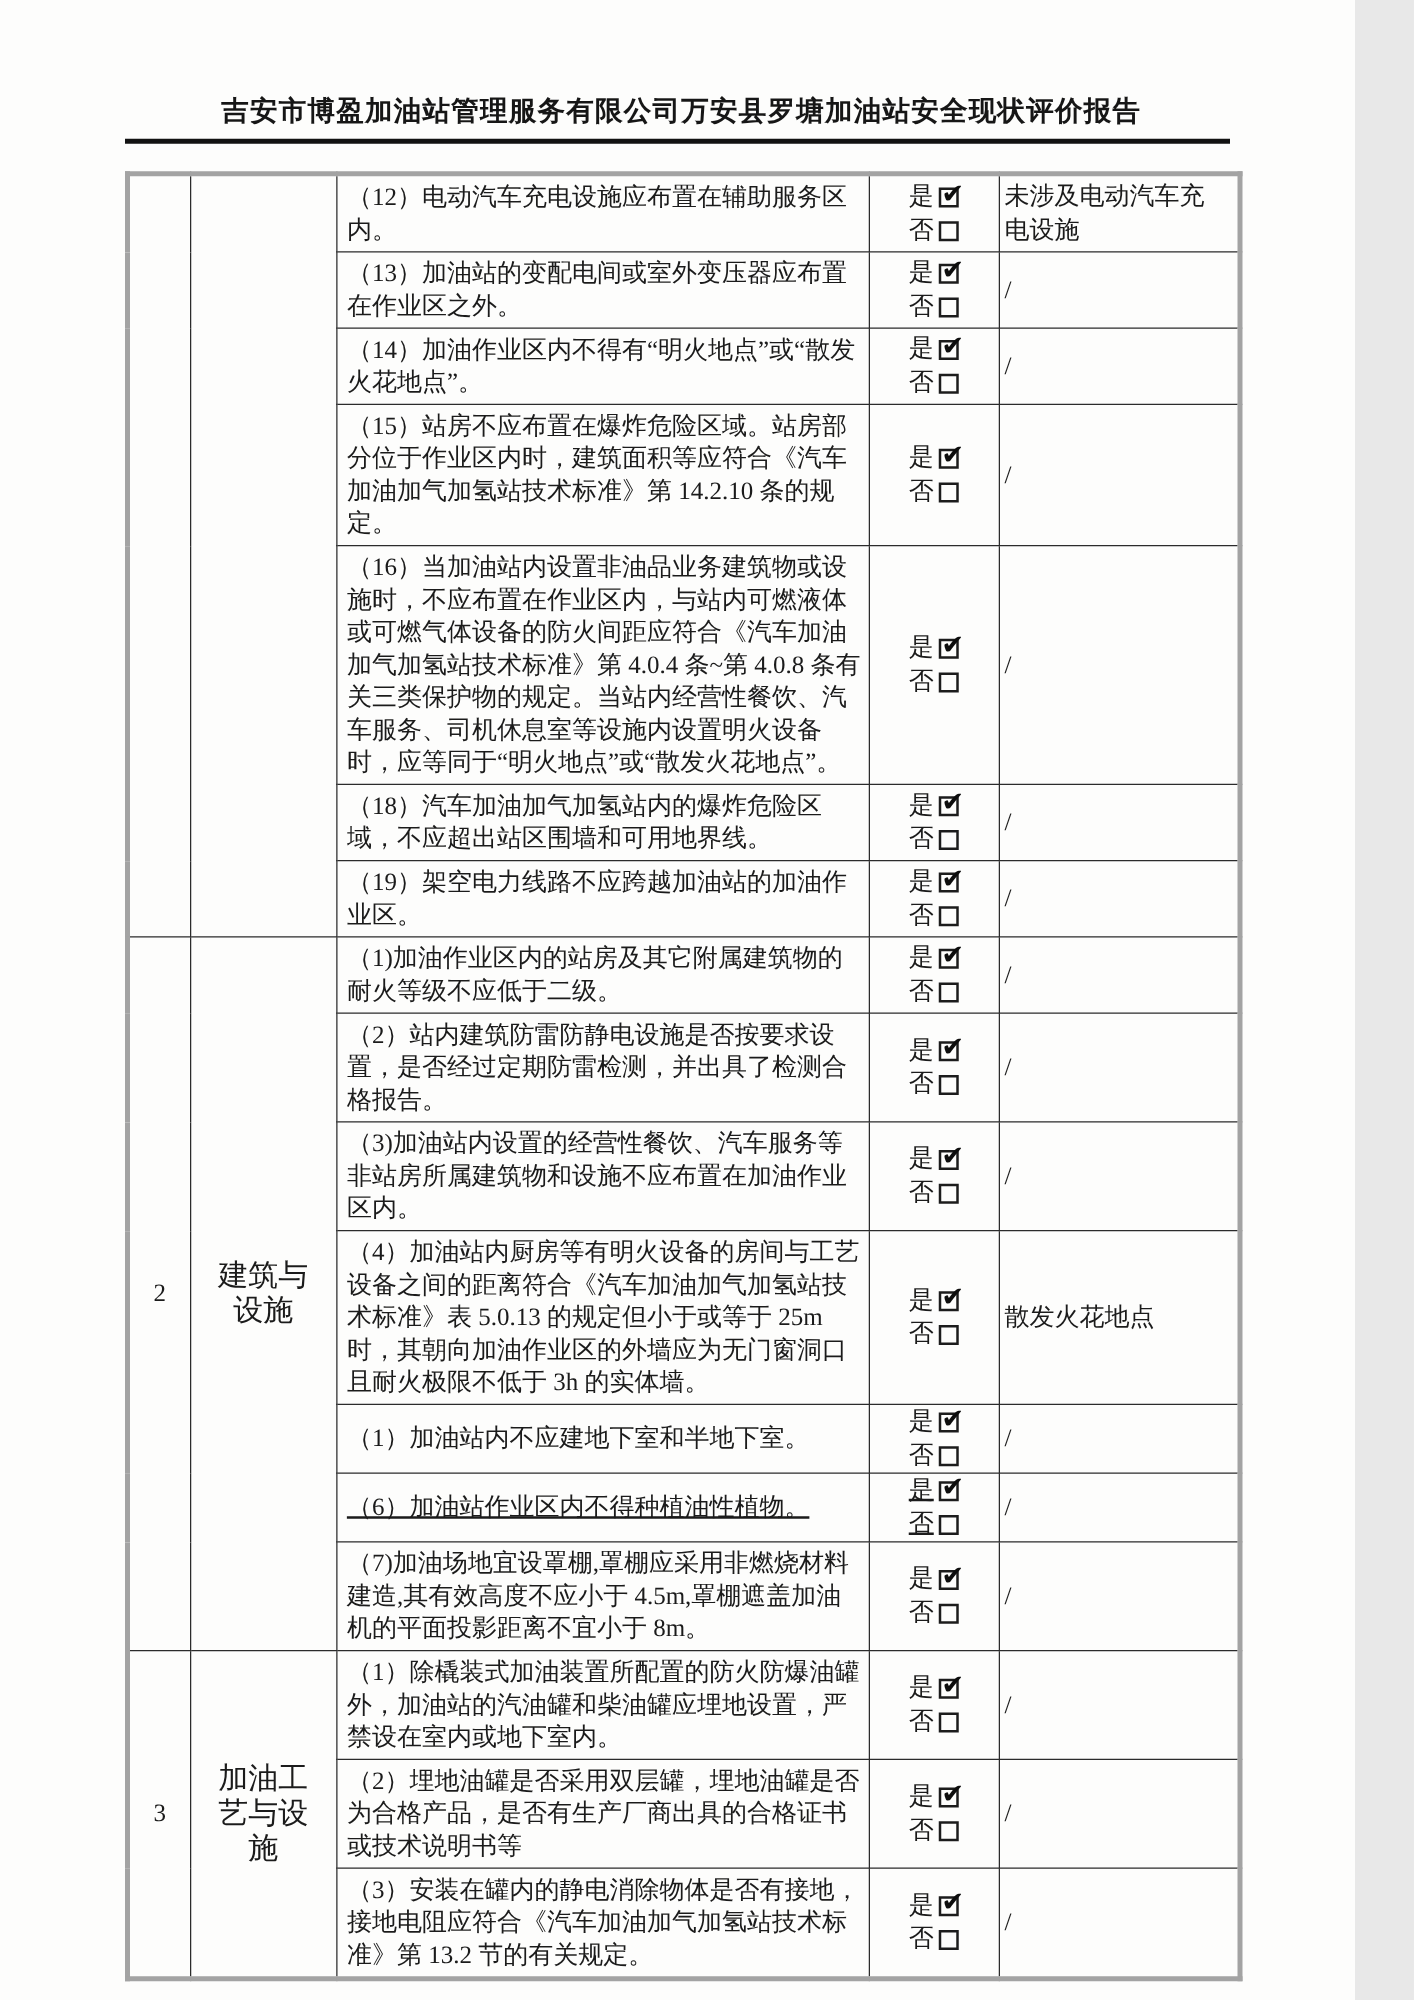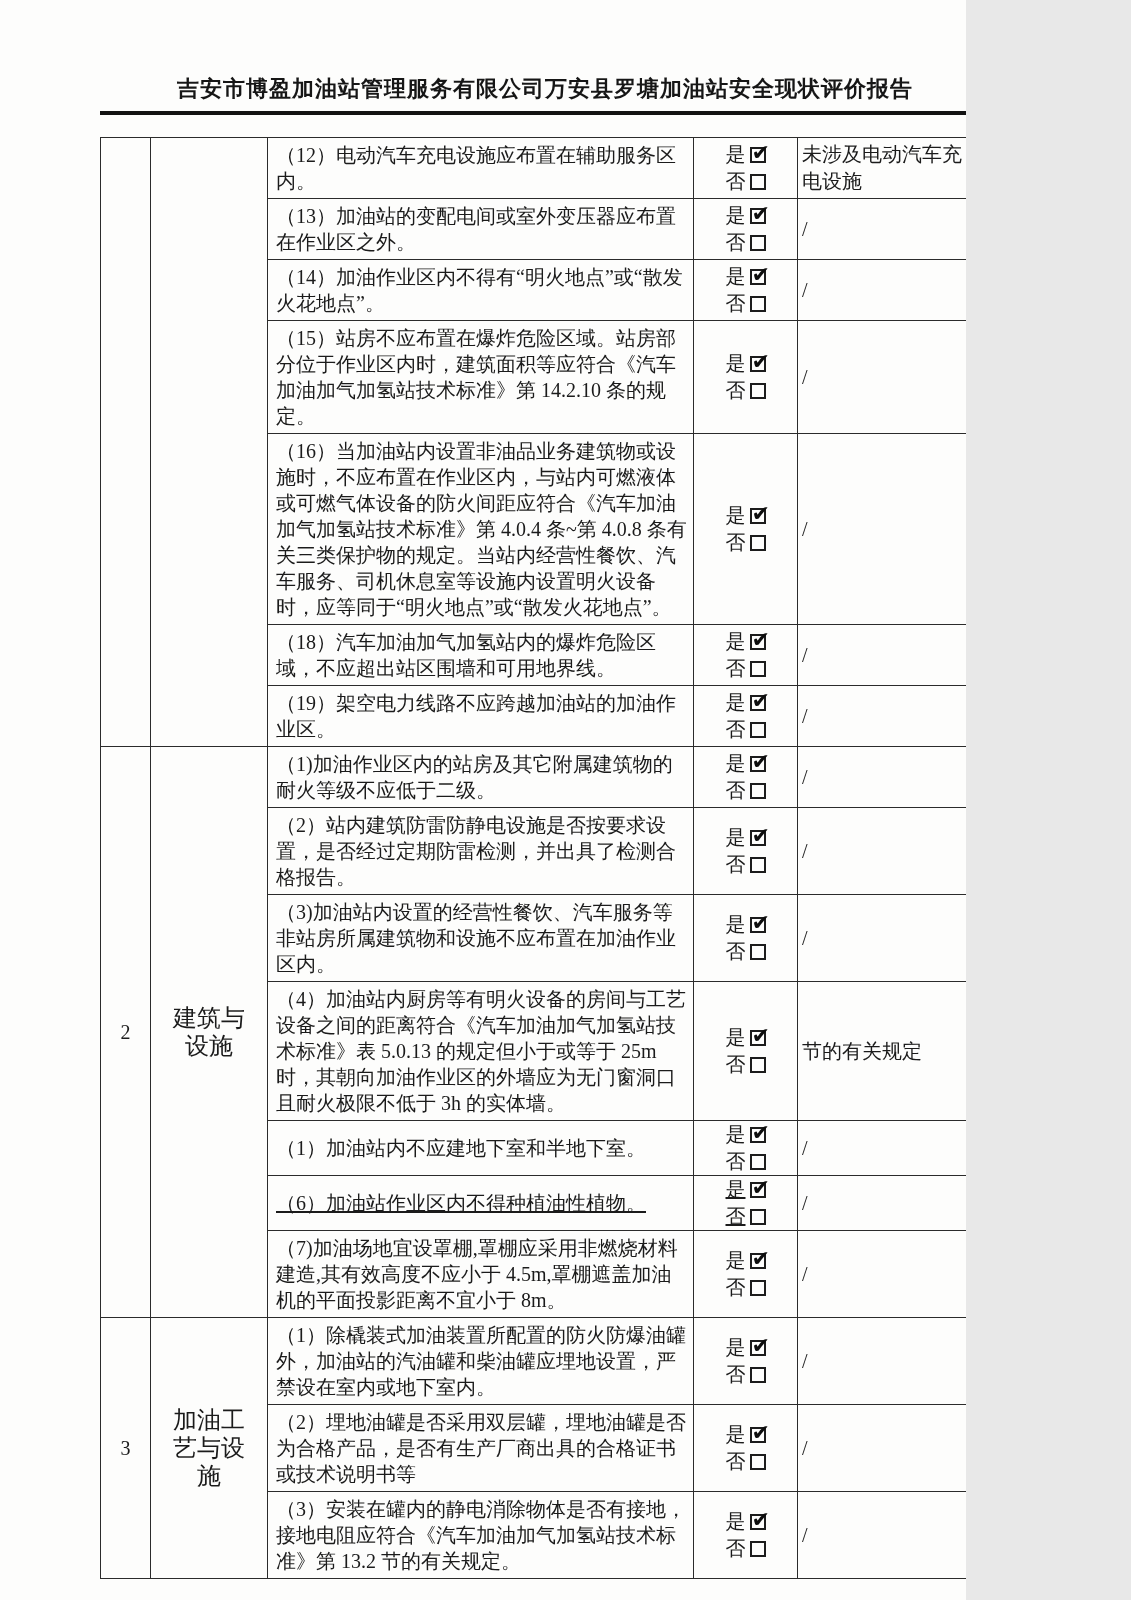--- a/index.html
+++ b/index.html
@@ -1,30 +1,30 @@
 <!DOCTYPE html>
 <html><head>
 <meta charset="utf-8">
 <style>
   * { margin:0; padding:0; box-sizing:border-box; }
   html,body { background:#e8e8e8; }
   body { width:1131px; font-family:"Liberation Serif","DejaVu Serif",serif; }
   .page {
-    position:relative; width:966px; height:1600px; background:#fdfdfc;
+    position:relative; width:1084px; height:1600px; background:#fdfdfc;
     color:#1b1b1b; overflow:hidden;
   }
   .content { position:absolute; left:100px; top:0; width:890px; }
   .header-title {
     margin-top:74px; text-align:center; font-size:22px; font-weight:700;
     letter-spacing:1px; color:#161616;
   }
   .header-rule { margin-top:7px; height:4px; background:#121212; width:884px; }
   table.checklist {
     margin-top:22px; width:890px; border-collapse:collapse; table-layout:fixed;
-    border:1px solid #a3a3a3;
+    border:4px solid #a3a3a3;
   }
   table.checklist td { border:1px solid #2b2b2b; vertical-align:middle; }
   td.num  { text-align:center; font-size:20px; }
   td.cat  { text-align:center; font-size:24px; line-height:28px; padding:0 13px; }
   td.item { text-align:left; font-size:20px; line-height:26px; padding:4px 6px 4px 8px; vertical-align:middle; }
   td.yn   { font-size:20px; }
   .yn-line { display:flex; align-items:center; justify-content:center; height:27px; line-height:27px; }
   .cb {
     display:inline-block; width:16px; height:16px; border:2px solid #1c1c1c;
     margin-left:4px; position:relative; background:transparent; flex:0 0 auto;
@@ -203,21 +203,21 @@
             <td class="yn">
               <div class="yn-line">
                 <span>是</span>
                 <span class="cb checked"></span>
               </div>
               <div class="yn-line">
                 <span>否</span>
                 <span class="cb"></span>
               </div>
             </td>
-            <td class="remark"><span class="remark-inner">节的有关规定</span></td>
+            <td class="remark"><span class="remark-inner">散发火花地点</span></td>
           </tr>
           <tr style="height: 50px;">
             <td class="item">（1）加油站内不应建地下室和半地下室。</td>
             <td class="yn">
               <div class="yn-line">
                 <span>是</span>
                 <span class="cb checked"></span>
               </div>
               <div class="yn-line">
                 <span>否</span>

